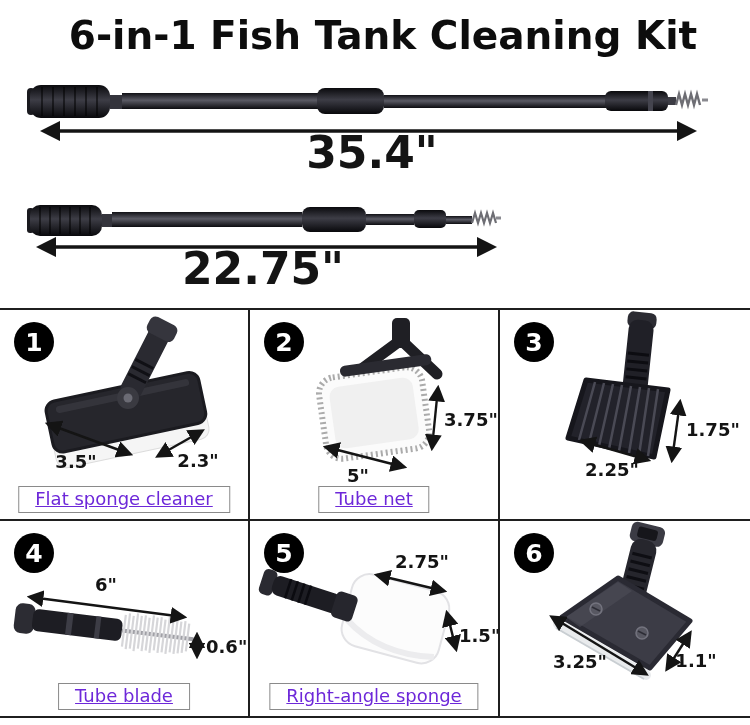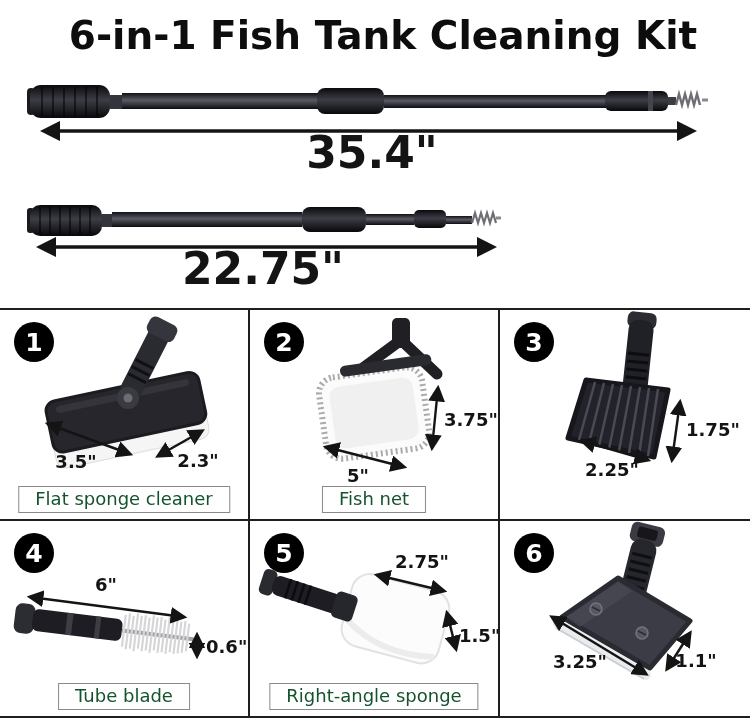--- a/index.html
+++ b/index.html
@@ -18,21 +18,21 @@
   .tool-row{display:flex;}
   .tool-row.first .tool-cell{height:211px;border-bottom:2px solid #1f1f1f;}
   .tool-row.second .tool-cell{height:195px;}
   .tool-cell{position:relative;width:250px;box-sizing:border-box;background:#fff;}
   .tool-cell:not(:last-child){border-right:2px solid #1f1f1f;}
   .badge{position:absolute;top:12px;left:14px;width:40px;height:40px;border-radius:50%;
          background:#000;color:#fff;font-size:25px;font-weight:700;
          display:flex;align-items:center;justify-content:center;}
   .tool-label{position:absolute;left:50%;bottom:6px;transform:translateX(-50%);
               white-space:nowrap;border:1px solid #8a8a8a;background:#fff;
-              color:#14532d;font-size:18px;padding:1px 16px 3px;}
+              color:#6d28d9;font-size:18px;padding:1px 16px 3px;text-decoration:underline;}
   .cell-art{position:absolute;top:0;left:0;}
 </style>
 </head>
 <body>
 
 <div class="canvas">
 
   <h1 class="title">6-in-1 Fish Tank Cleaning Kit</h1>
 
   <svg class="poles" width="750" height="250" viewBox="0 0 750 250">
@@ -133,21 +133,21 @@
           <rect x="142" y="8" width="18" height="30" rx="5" fill="#1f1f24"></rect>
           <g transform="rotate(-8 124 102)">
               <rect x="96" y="52" width="92" height="11" rx="5" fill="#2a2a31"></rect>
             </g>
           <line class="measure-line" x1="188" y1="78" x2="182" y2="138" marker-start="url(#m2)" marker-end="url(#m2)"></line>
           <text x="194" y="116" text-anchor="start">3.75"</text>
           <line class="measure-line" x1="76" y1="137" x2="154" y2="157" marker-start="url(#m2)" marker-end="url(#m2)"></line>
           <text x="108" y="172" text-anchor="middle">5"</text>
         </svg>
         <div class="badge">2</div>
-        <div class="tool-label">Fish net</div>
+        <div class="tool-label">Tube net</div>
       </div>
 
       <div class="tool-cell">
         <svg class="cell-art" width="248" height="211" viewBox="0 0 248 211">
           <defs>
               <marker id="m3" viewBox="0 0 10 10" refX="8" refY="5" markerWidth="7" markerHeight="7" orient="auto-start-reverse">
                 <path d="M0 0 L10 5 L0 10 z" fill="#141414"></path>
               </marker>
             </defs>
           <g transform="rotate(6 138 44)">

